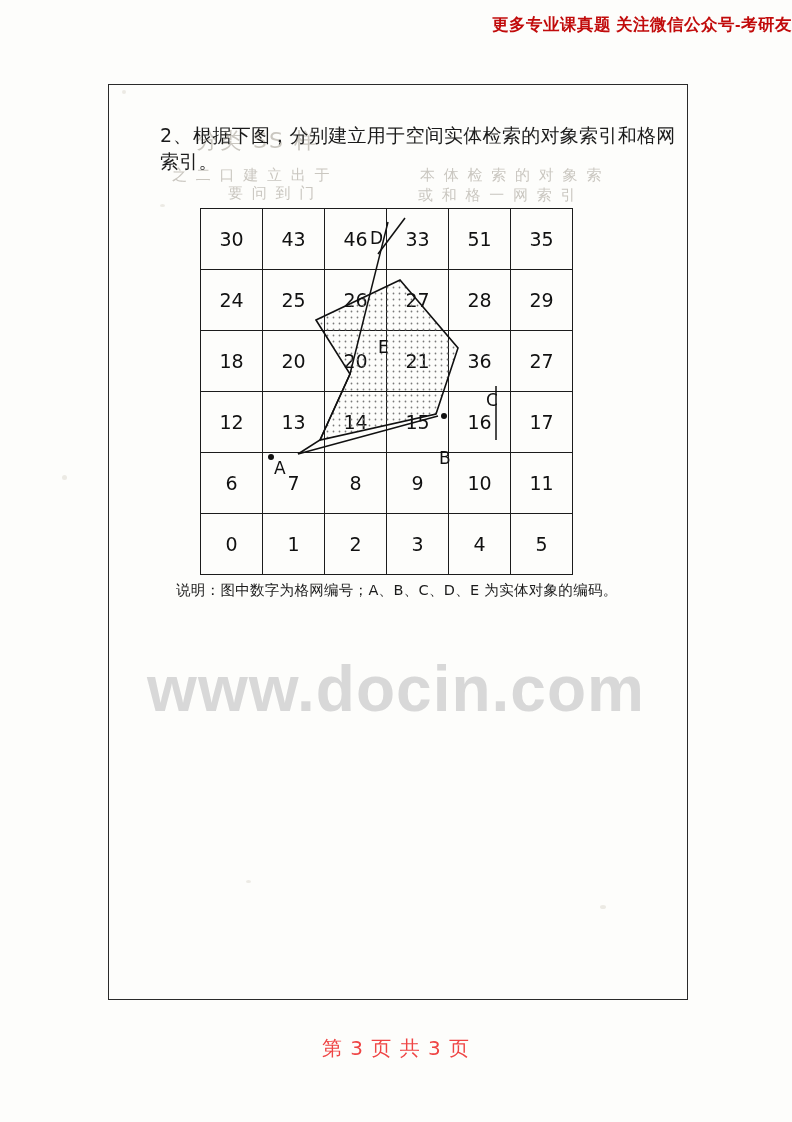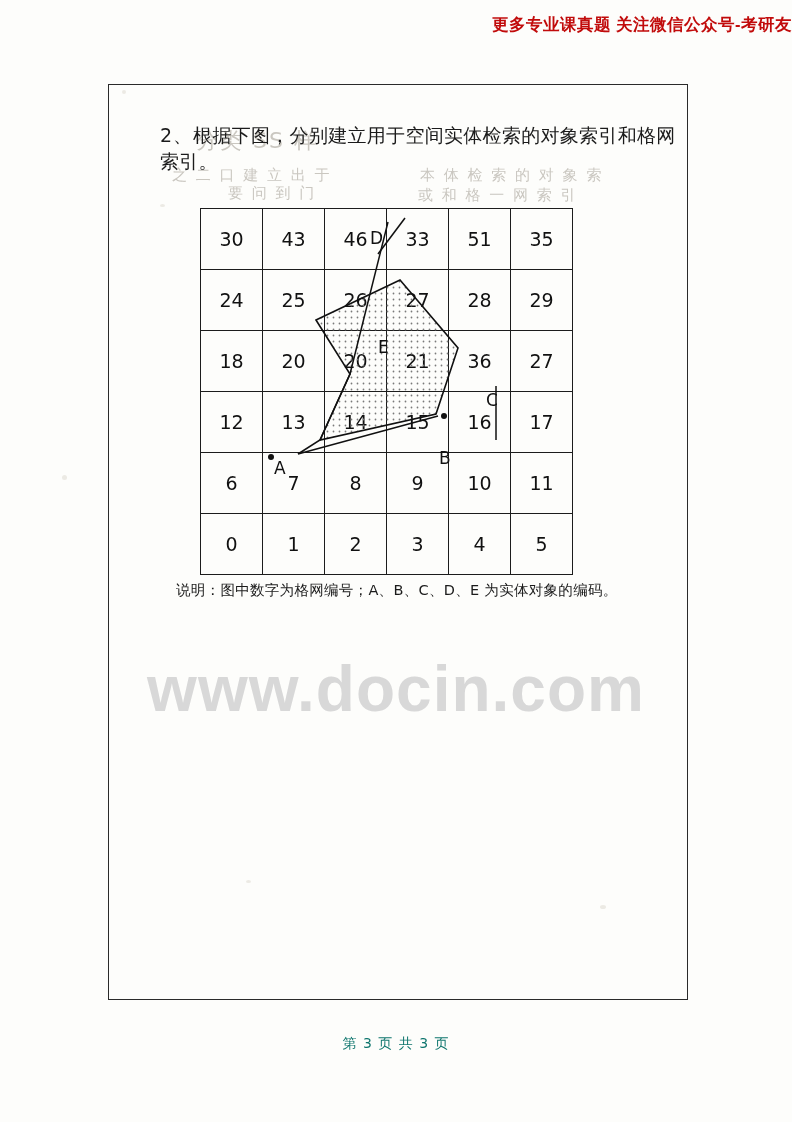--- a/index.html
+++ b/index.html
@@ -162,22 +162,22 @@
     margin-top: 32px;
   }
 
   .footer {
     position: absolute;
     left: 0;
     top: 1035px;
     width: 792px;
     text-align: center;
     font-family: "DejaVu Sans", sans-serif;
-    font-size: 14px;
-    color: #0f766e;
+    font-size: 20px;
+    color: #ef4444;
     letter-spacing: 1px;
   }
 </style>
 </head>
 <body>
 
 <div class="page-scan"></div>
 
 <div class="banner">更多专业课真题 关注微信公众号-考研友</div>
 

